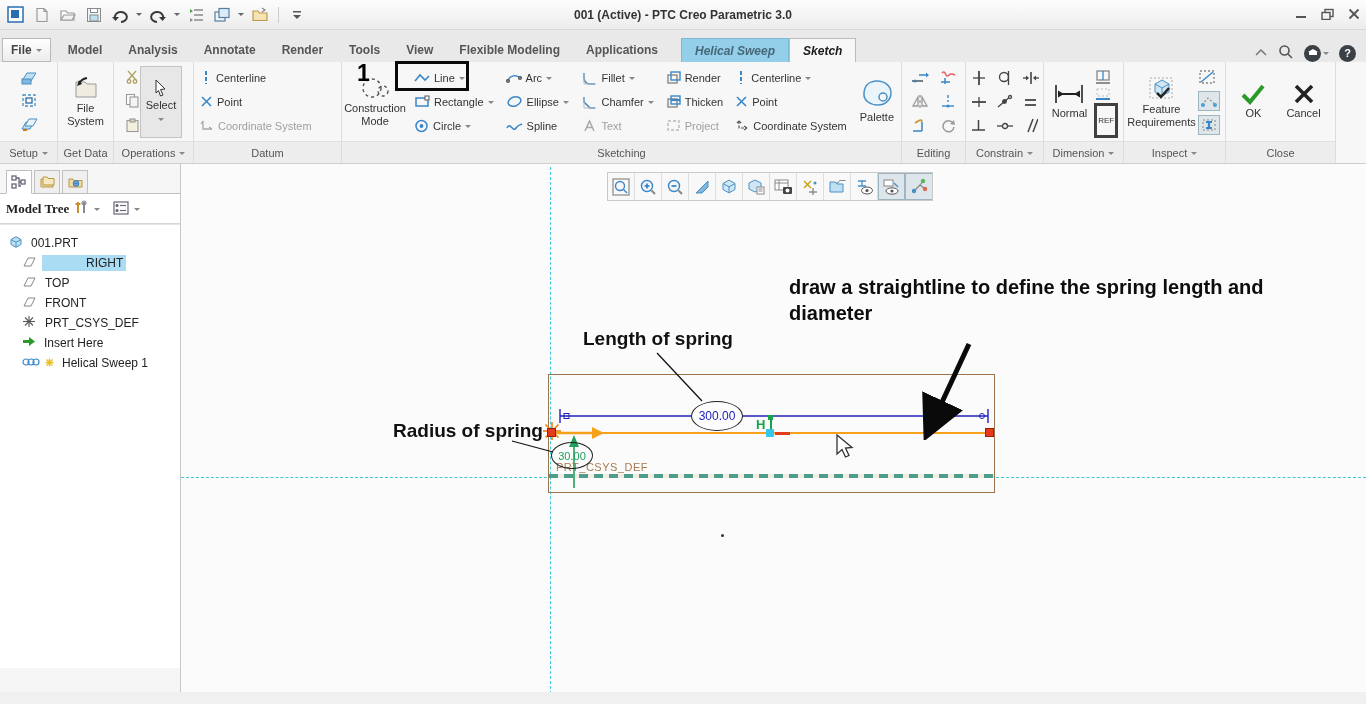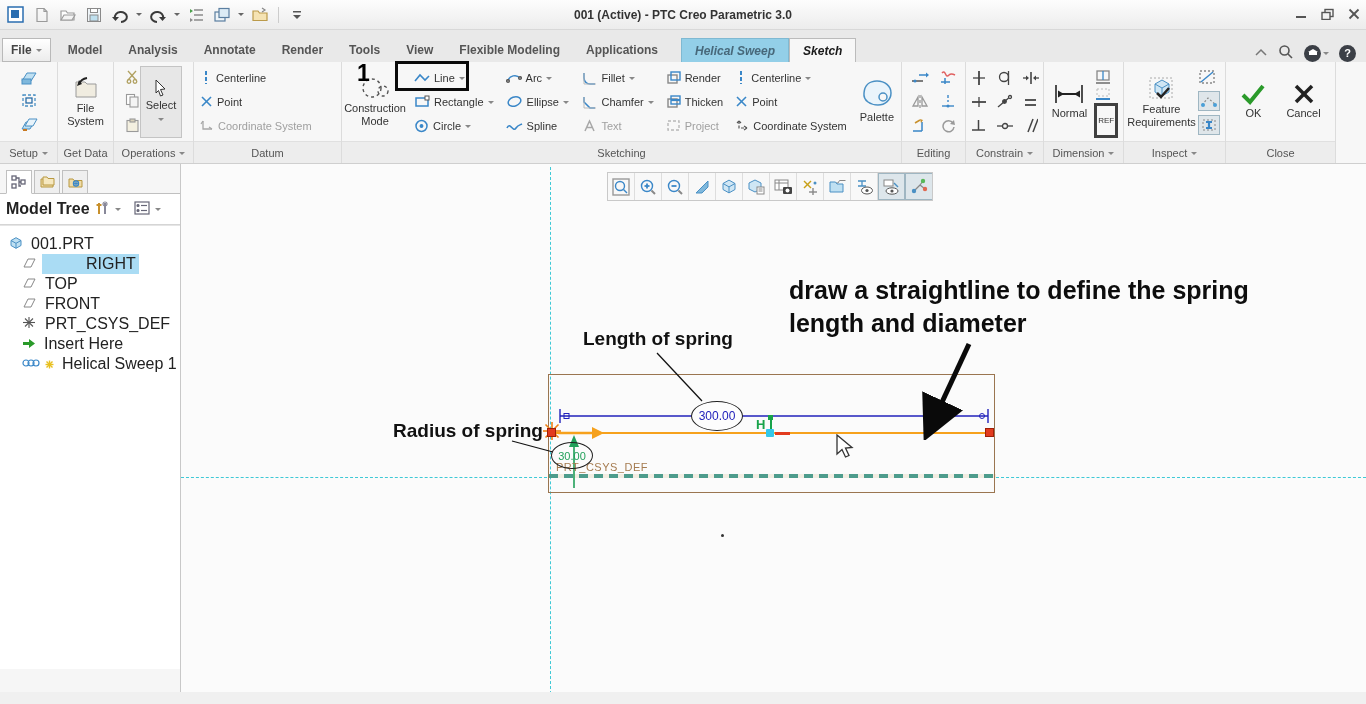--- a/index.html
+++ b/index.html
@@ -52,23 +52,23 @@
   #line-box { position:absolute; left:395px; top:61px; width:74px; height:30px; border:3px solid #0a0a0a; z-index:5; pointer-events:none; }
   #step-1 { position:absolute; left:357px; top:60px; font-size:23px; font-weight:bold; color:#000; z-index:5; }
 
   
   #main { position:absolute; left:0; top:164px; width:1366px; height:540px; background:#fbfbfb; }
   #tree-panel { position:absolute; left:0; top:0; width:181px; height:528px; background:#f6f6f6; border-right:1px solid #c8c8c8; }
   .tptabs { display:flex; gap:2px; padding:6px 4px 0 6px; }
   .tptab { width:26px; height:24px; border:1px solid #c0c0c0; background:#efefef; display:flex; align-items:center; justify-content:center; }
   .tptab.on { background:#fff; border-bottom-color:#fff; }
   .tphead { display:flex; align-items:center; gap:5px; padding:6px 6px; border-bottom:1px solid #d5d5d5; background:#fff; margin-top:-1px; border-top:1px solid #c0c0c0; }
-  .tphead .t { font-size:16px; font-weight:bold; color:#222; }
+  .tphead .t { font-size:13px; font-weight:bold; color:#222;font-family:Liberation Serif, serif; }
   #tree { background:#fff; height:444px; padding:8px 0 0 8px; border-top:1px solid #e5e5e5; }
-  .trow { display:flex; align-items:center; gap:5px; height:20px; font-size:16px; color:#222; }
+  .trow { display:flex; align-items:center; gap:5px; height:20px; font-size:12px; color:#222; }
   .trow .lbl { padding:1px 3px; }
   .trow .sel { background:#aadcf4;padding-left:44px; }
   .ind1 { padding-left:14px; }
 
   
   #gtb { position:absolute; left:607px; top:8px; display:flex; background:#f4f4f4; border:1px solid #c9c9c9; }
   .gbtn { width:27px; height:27px; display:flex; align-items:center; justify-content:center; border-right:1px solid #ddd; background:#f8f8f8; }
   .gbtn.pressed { background:#dde6eb; border:1px solid #9fb6c2; }
 
   
@@ -84,21 +84,21 @@
   #dim30 { left:551px; top:278px; width:42px; height:27px; border:1px solid #222; border-radius:50%;
      display:flex; align-items:center; justify-content:center; color:#22a05a; font-size:11px; z-index:3; }
   #orange-line { left:552px; top:268px; width:438px; height:2px; background:#f6a11c; }
   .endpt { width:9px; height:9px; background:#e23b1e; border:1px solid #9e1f08; z-index:2; }
   #csys-label { left:556px; top:297px; color:#a57b4f; font-size:11px; letter-spacing:0.5px; }
   #h-sym { left:756px; top:253px; color:#18a34a; font-size:13px; font-weight:bold; }
   #h-dot { left:768px; top:251px; width:5px; height:5px; background:#18a34a; }
   #h-vline { left:770px; top:255px; width:2px; height:14px; background:#18a34a; }
   #h-cyan { left:766px; top:265px; width:8px; height:8px; background:#35c8e8; border-radius:1px; }
   #h-red { left:775px; top:268px; width:15px; height:3px; background:#e23b1e; }
-  #note { left:789px; top:110px; width:487px; font-size:25px; line-height:1.3; font-weight:600; color:#0d0d0d; }
+  #note { left:789px; top:110px; width:487px; font-size:20px; line-height:1.3; font-weight:600; color:#0d0d0d; }
   #len-label { left:583px; top:164px; font-size:19px; font-weight:700; color:#111; }
   #rad-label { left:393px; top:256px; font-size:19px; font-weight:600; color:#111; }
   #tiny-dot { left:721px; top:370px; width:3px; height:3px; background:#333; border-radius:50%; }
   #bottom-strip { position:absolute; left:0; top:692px; width:1366px; height:12px; background:#f0f0f0; }
 </style>
 </head>
 <body>
 
 <div id="stage">
 

